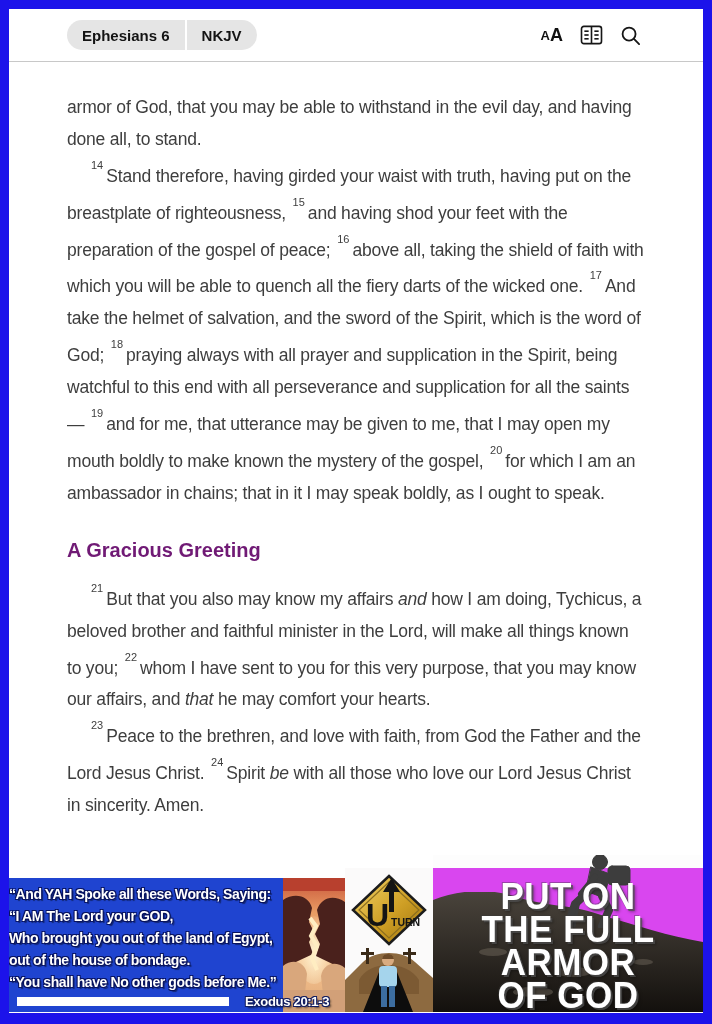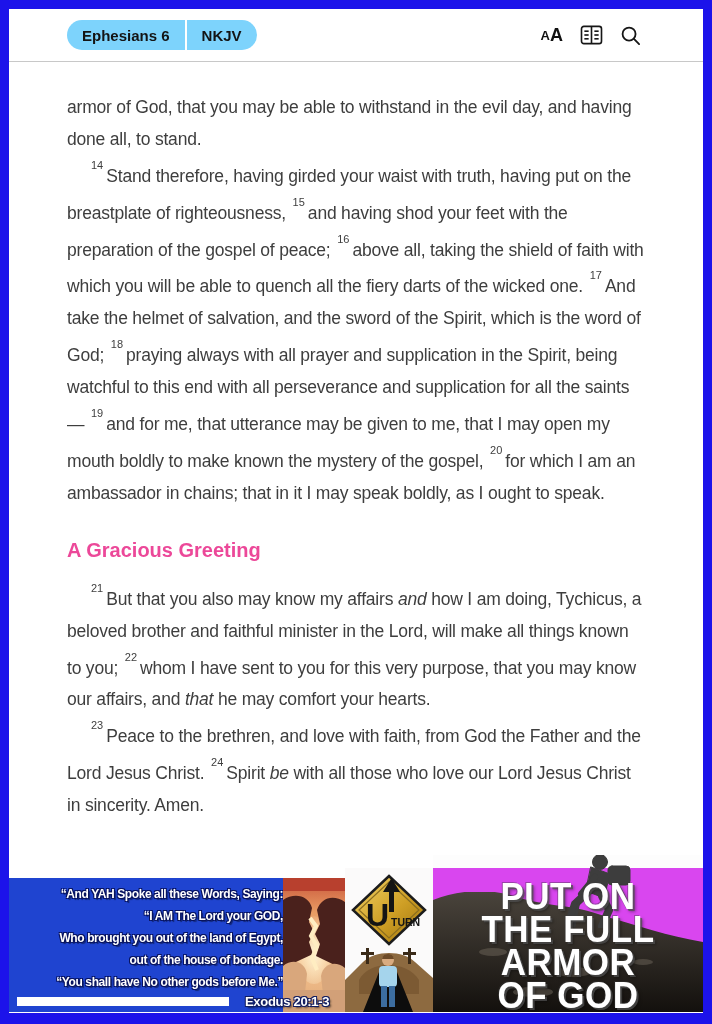--- a/index.html
+++ b/index.html
@@ -2,43 +2,43 @@
 <html><head>
 <meta charset="utf-8">
 <style>
   html,body{margin:0;padding:0;background:#444;}
   .frame{position:relative;width:712px;height:1024px;background:#1c13ea;font-family:"Liberation Sans",sans-serif;overflow:hidden;}
   .page{position:absolute;left:9px;top:9px;width:694px;height:1004px;background:#ffffff;overflow:hidden;}
 
   
   .hdr{height:53px;display:flex;align-items:center;justify-content:space-between;padding:0 62px 0 58px;border-bottom:1px solid #c8c8c8;box-sizing:border-box;}
   .pillgroup{display:flex;gap:2px;}
-  .pill{background:#7dd3fc;border:none;height:30px;font-family:"Liberation Sans",sans-serif;font-weight:700;font-size:15px;color:#141414;padding:0 15px;cursor:pointer;}
+  .pill{background:#e5e5e5;border:none;height:30px;font-family:"Liberation Sans",sans-serif;font-weight:700;font-size:15px;color:#141414;padding:0 15px;cursor:pointer;}
   .pill.left{border-radius:16px 0 0 16px;}
   .pill.right{border-radius:0 16px 16px 0;}
   .hicons{display:flex;align-items:center;gap:17px;}
   .iconbtn{background:none;border:none;padding:0;cursor:pointer;display:flex;align-items:center;color:#161616;}
   .aa{font-weight:700;color:#111;line-height:1;}
   .aa .s{font-size:13px;}
   .aa .l{font-size:18px;}
 
   
   .content{padding:29px 58px 0 58px;font-size:17.5px;line-height:32px;color:#3e3e3e;letter-spacing:-0.2px;}
   .content p{margin:0;}
   .content p.ind{text-indent:22px;}
   .content sup{font-size:11px;position:relative;top:-6px;margin:0 3px 0 2px;letter-spacing:0;}
-  .content h2{font-size:20px;color:#ec4899;font-weight:700;margin:25px 0 12px 0;letter-spacing:0;}
+  .content h2{font-size:20px;color:#701a75;font-weight:700;margin:25px 0 12px 0;letter-spacing:0;}
   .it{font-style:italic;}
 
   
   .banner{position:absolute;left:0;bottom:1px;width:694px;height:157px;}
   .panel{position:absolute;bottom:0;overflow:hidden;cursor:pointer;}
 
   .p-blue{left:0;width:274px;height:134px;background:#1f44d0;}
-  .bline{color:#fff;font-weight:700;font-size:12px;letter-spacing:-0.4px;line-height:22px;text-align:right;
+  .bline{color:#fff;font-weight:700;font-size:14px;letter-spacing:-0.4px;line-height:22px;text-align:left;
          text-shadow:1px 1px 0 #08135e,-1px 1px 0 #08135e,1px -1px 0 #08135e,-1px -1px 0 #08135e,2px 2px 1px rgba(0,0,0,.45);}
   .blines{padding-top:5px;}
   .whitebar{position:absolute;left:8px;bottom:6px;width:212px;height:9px;background:#fff;}
   .exref{position:absolute;left:236px;bottom:3px;z-index:6;color:#fff;font-weight:700;font-size:13px;letter-spacing:-0.3px;
          text-shadow:1px 1px 0 #101c60,-1px 1px 0 #101c60,1px -1px 0 #101c60,-1px -1px 0 #101c60,2px 2px 2px rgba(0,0,0,.6);}
 
   .p-faces{left:274px;width:62px;height:134px;}
   .p-uturn{left:336px;width:88px;height:144px;background:#fbfafa;}
 
   .p-right{right:0;width:270px;height:157px;background:#d946ef;}

